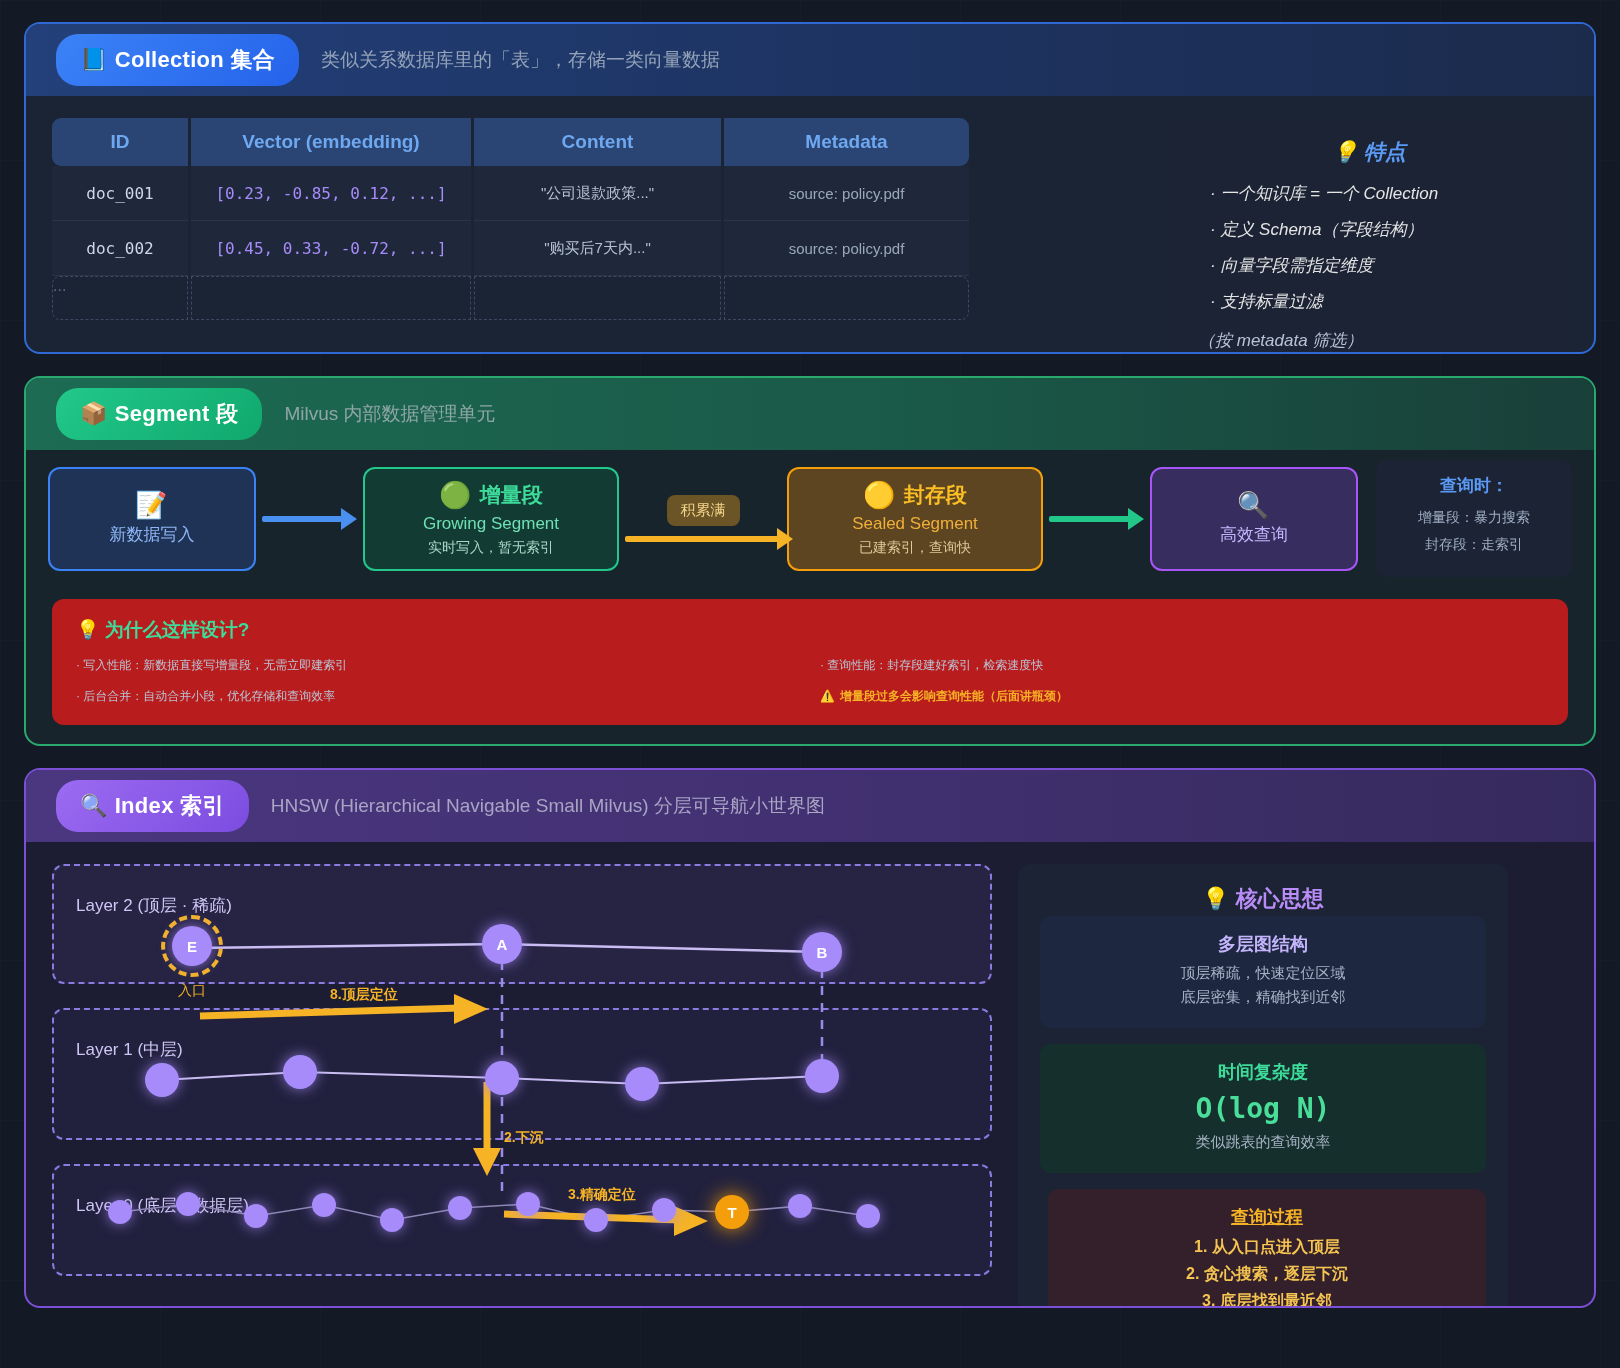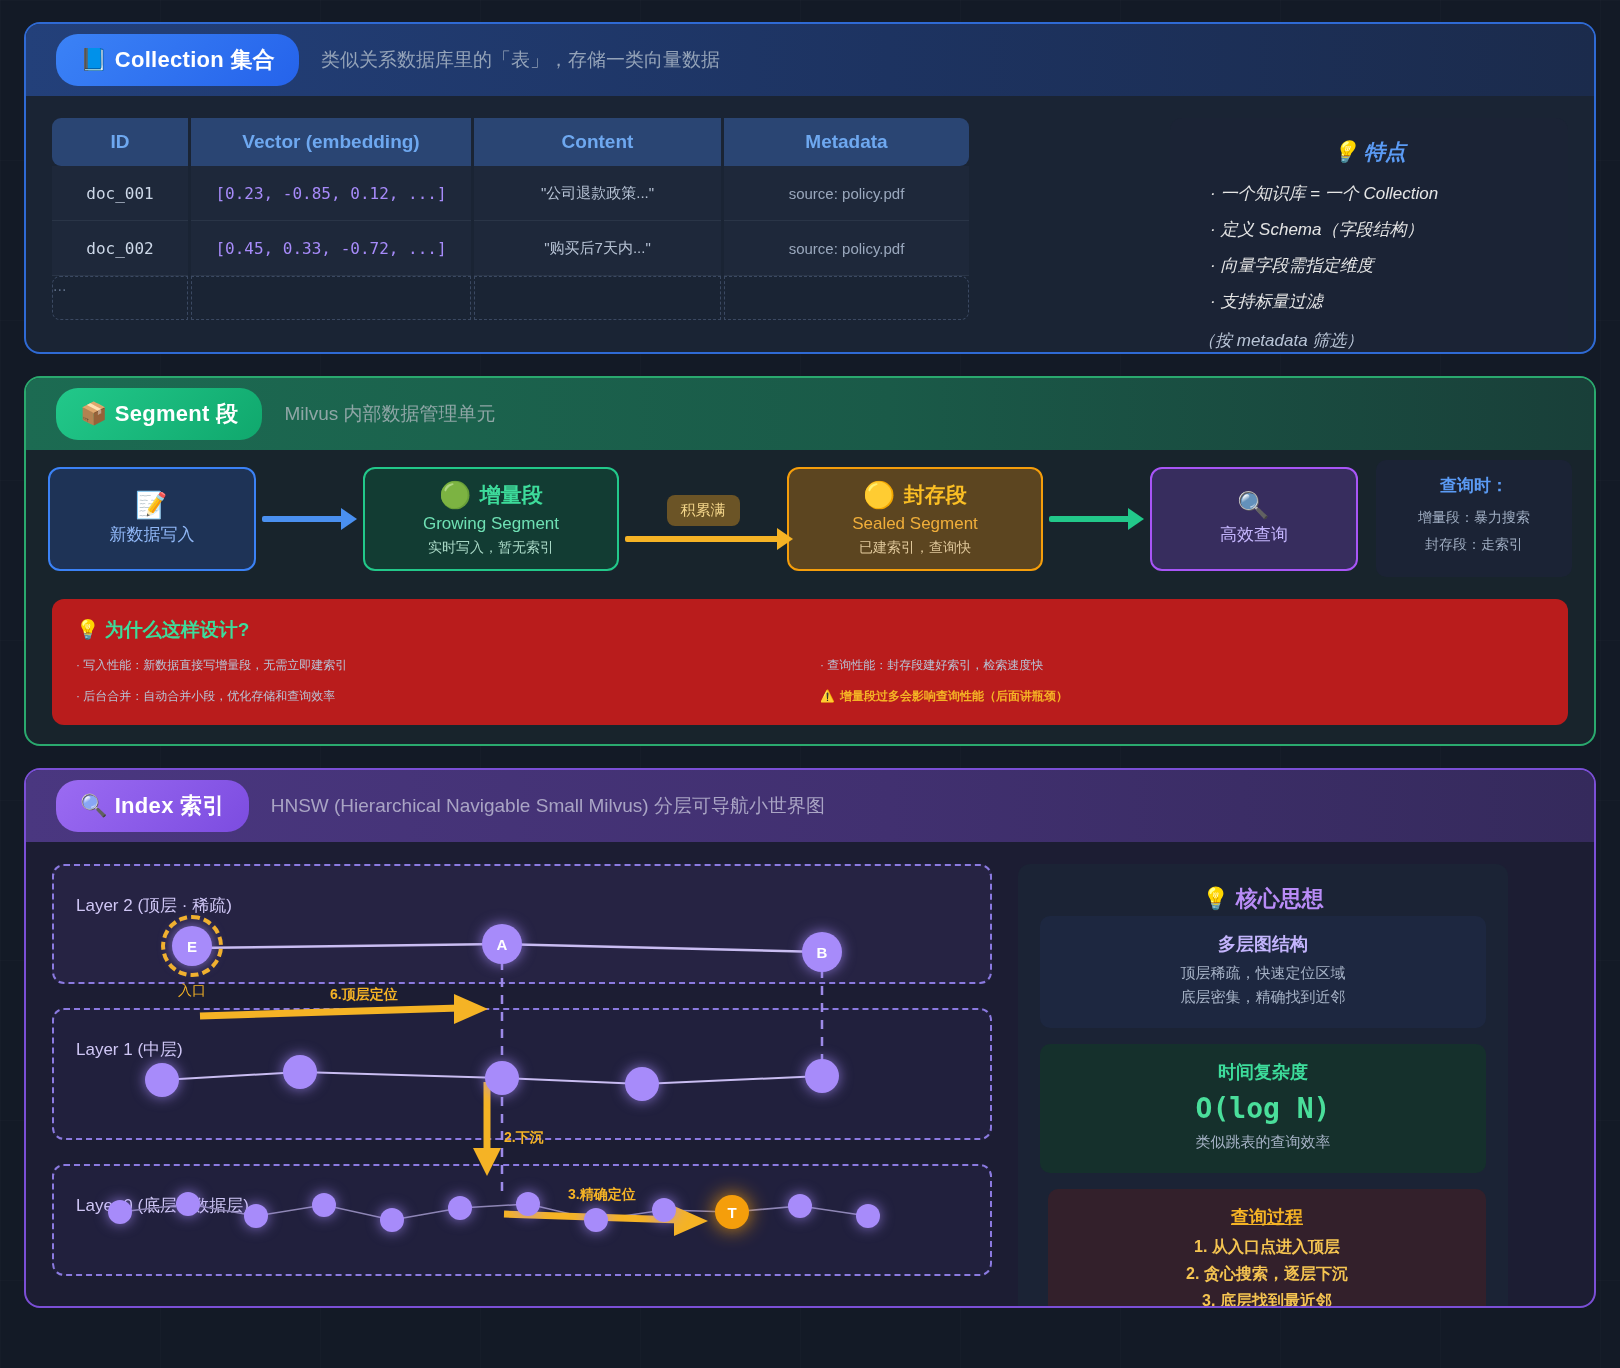--- a/index.html
+++ b/index.html
@@ -528,21 +528,21 @@
         <div class="node sm" style="left:272px; top:341px;"></div>
         <div class="node sm" style="left:340px; top:356px;"></div>
         <div class="node sm" style="left:408px; top:344px;"></div>
         <div class="node sm" style="left:476px; top:340px;"></div>
         <div class="node sm" style="left:544px; top:356px;"></div>
         <div class="node sm" style="left:612px; top:346px;"></div>
         <div class="node mid target" style="left:680px; top:348px;">T</div>
         <div class="node sm" style="left:748px; top:342px;"></div>
         <div class="node sm" style="left:816px; top:352px;"></div>
 
-        <div class="step-label" style="left:278px; top:122px;">6.顶层定位</div>
+        <div class="step-label" style="left:278px; top:122px;">8.顶层定位</div>
         <div class="step-label" style="left:452px; top:265px;">2.下沉</div>
         <div class="step-label" style="left:516px; top:322px;">3.精确定位</div>
       </div>
 
       <div class="idea-col">
         <div class="idea-panel">
           <div class="idea-title">
             <span class="emj">💡</span><span>核心思想</span>
           </div>
 

